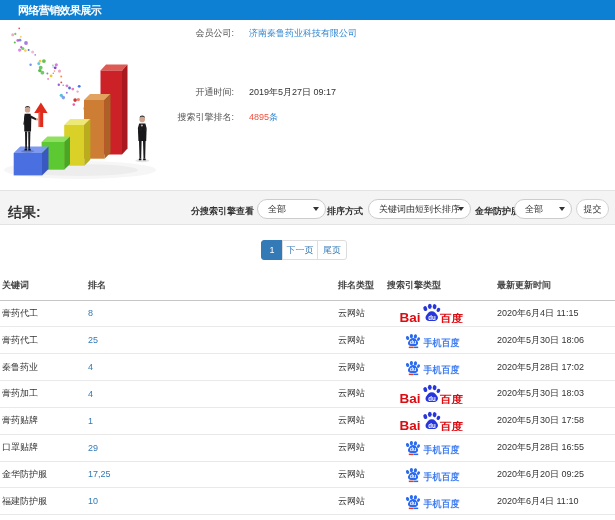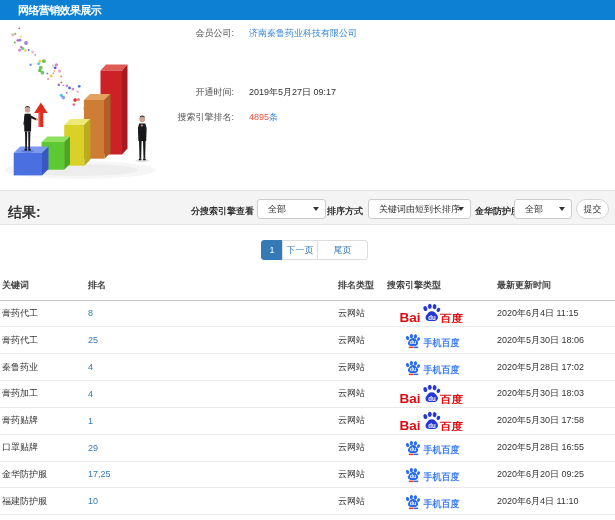--- a/index.html
+++ b/index.html
@@ -11,29 +11,29 @@
 .irow .lbl { position:absolute; right:381px; color:#555; }
 .irow .val { position:absolute; left:249px; }
 a { text-decoration:none; }
 .blue { color:#3287d2; }
 .dark { color:#333; }
 .red4 { color:#f0503c; }
 
 .fbar { position:absolute; left:0; top:190px; width:615px; height:35px; background:#f4f4f4; border-top:1px solid #e3e3e3; border-bottom:1px solid #e3e3e3; }
 .fbar .jg { position:absolute; left:8px; top:13px; font-size:14px; color:#333; font-weight:bold; }
 .flbl { position:absolute; top:14px; font-size:9px; font-weight:bold; color:#333; }
-.sel { position:absolute; top:8px; height:20px; background:#fff; border:1px solid #ccc; border-radius:3px; font-size:9px; color:#333; line-height:18px; padding-left:10px; }
+.sel { position:absolute; top:8px; height:20px; background:#fff; border:1px solid #ccc; border-radius:10px; font-size:9px; color:#333; line-height:18px; padding-left:10px; }
 .sel .arr { position:absolute; right:6px; top:7px; width:0; height:0; border-left:3.5px solid transparent; border-right:3.5px solid transparent; border-top:4px solid #333; }
 .btn { position:absolute; top:8px; height:20px; background:#fff; border:1px solid #d4d4d4; border-radius:3px; font-size:9px; color:#333; line-height:18px; text-align:center; }
 
 .pager { position:absolute; left:261px; top:240px; height:20px; font-size:9px; }
 .pager span { display:block; float:left; height:20px; line-height:18px; border:1px solid #ddd; background:#fff; color:#337ab7; text-align:center; margin-left:-1px; }
 .pager .pg1 { width:22px; background:#337ab7; border-color:#337ab7; color:#fff; border-radius:3px 0 0 3px; margin-left:0; }
 .pager .pg2 { width:36px; }
-.pager .pg3 { width:51px; border-radius:0 3px 3px 0; }
+.pager .pg3 { width:30px; border-radius:0 3px 3px 0; }
 
 table { position:absolute; left:0; top:272px; width:615px; border-collapse:collapse; table-layout:fixed; font-size:9px; }
 th { text-align:left; font-weight:bold; color:#444; border-bottom:1px solid #c6c6c6; height:28px; padding:0; vertical-align:middle; }
 td { border-bottom:1px solid #e9e9e9; height:26.85px; padding:0; vertical-align:middle; color:#333; }
 .c1 { width:80px; padding-left:2px; }
 .c2 { width:250px; padding-left:8px; }
 .c3 { width:57px; padding-left:8px; }
 .c4 { width:100px; }
 .c5 { width:128px; padding-left:10px; }
 td.c2 a { color:#337ab7; }

